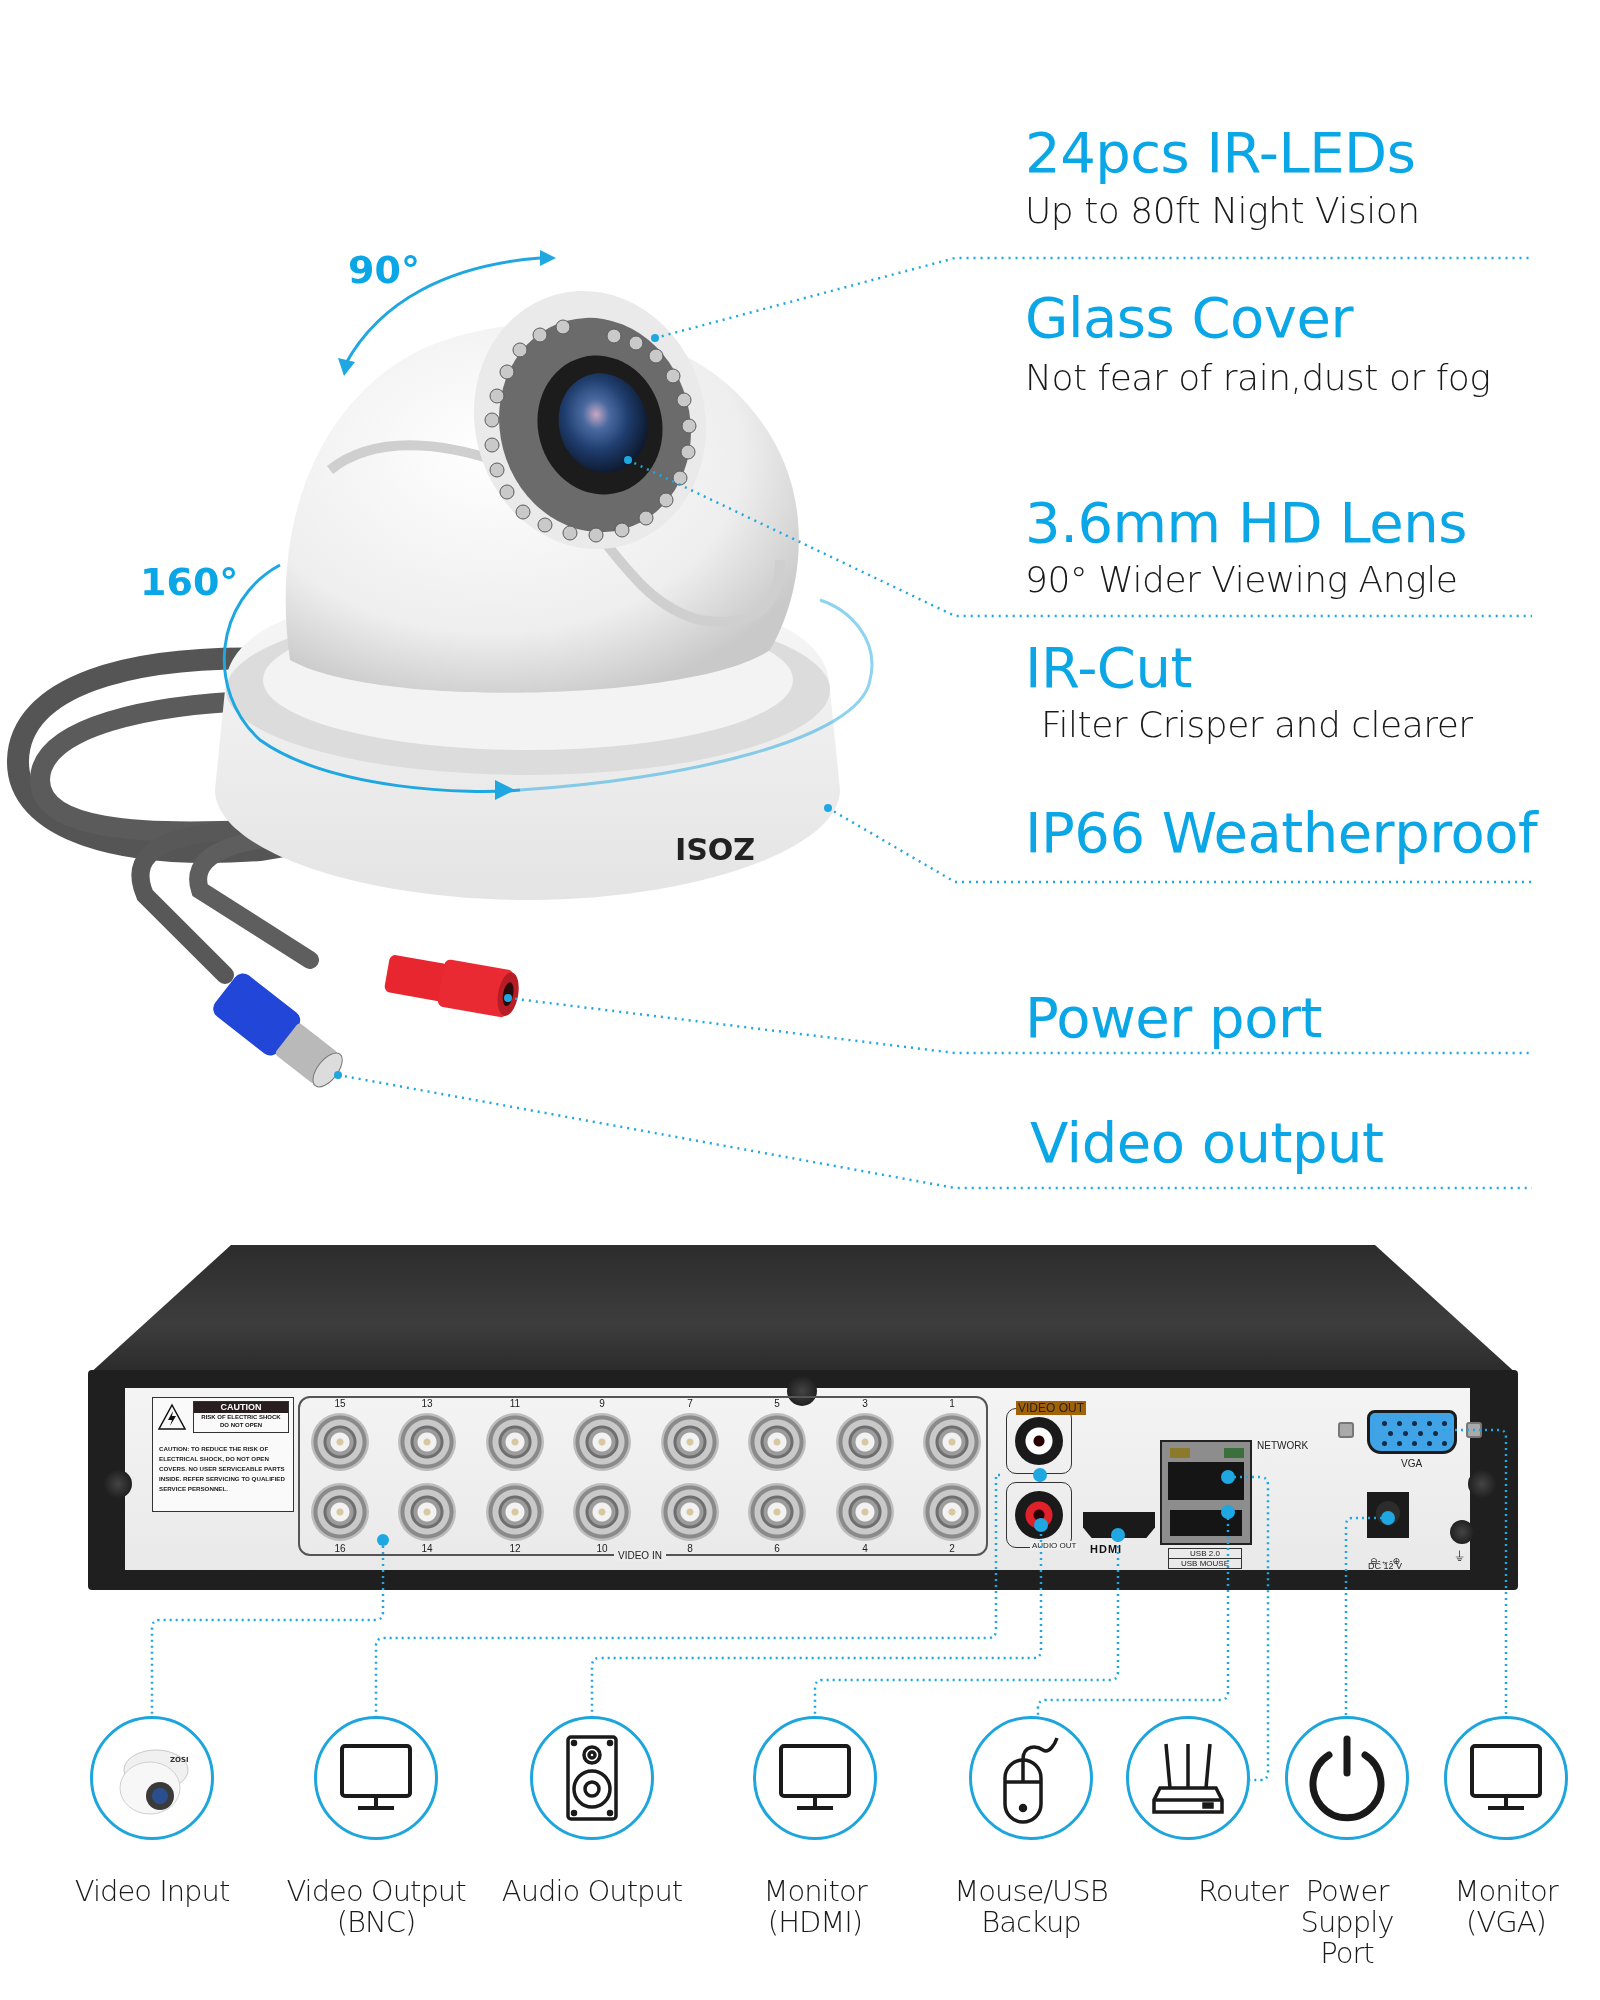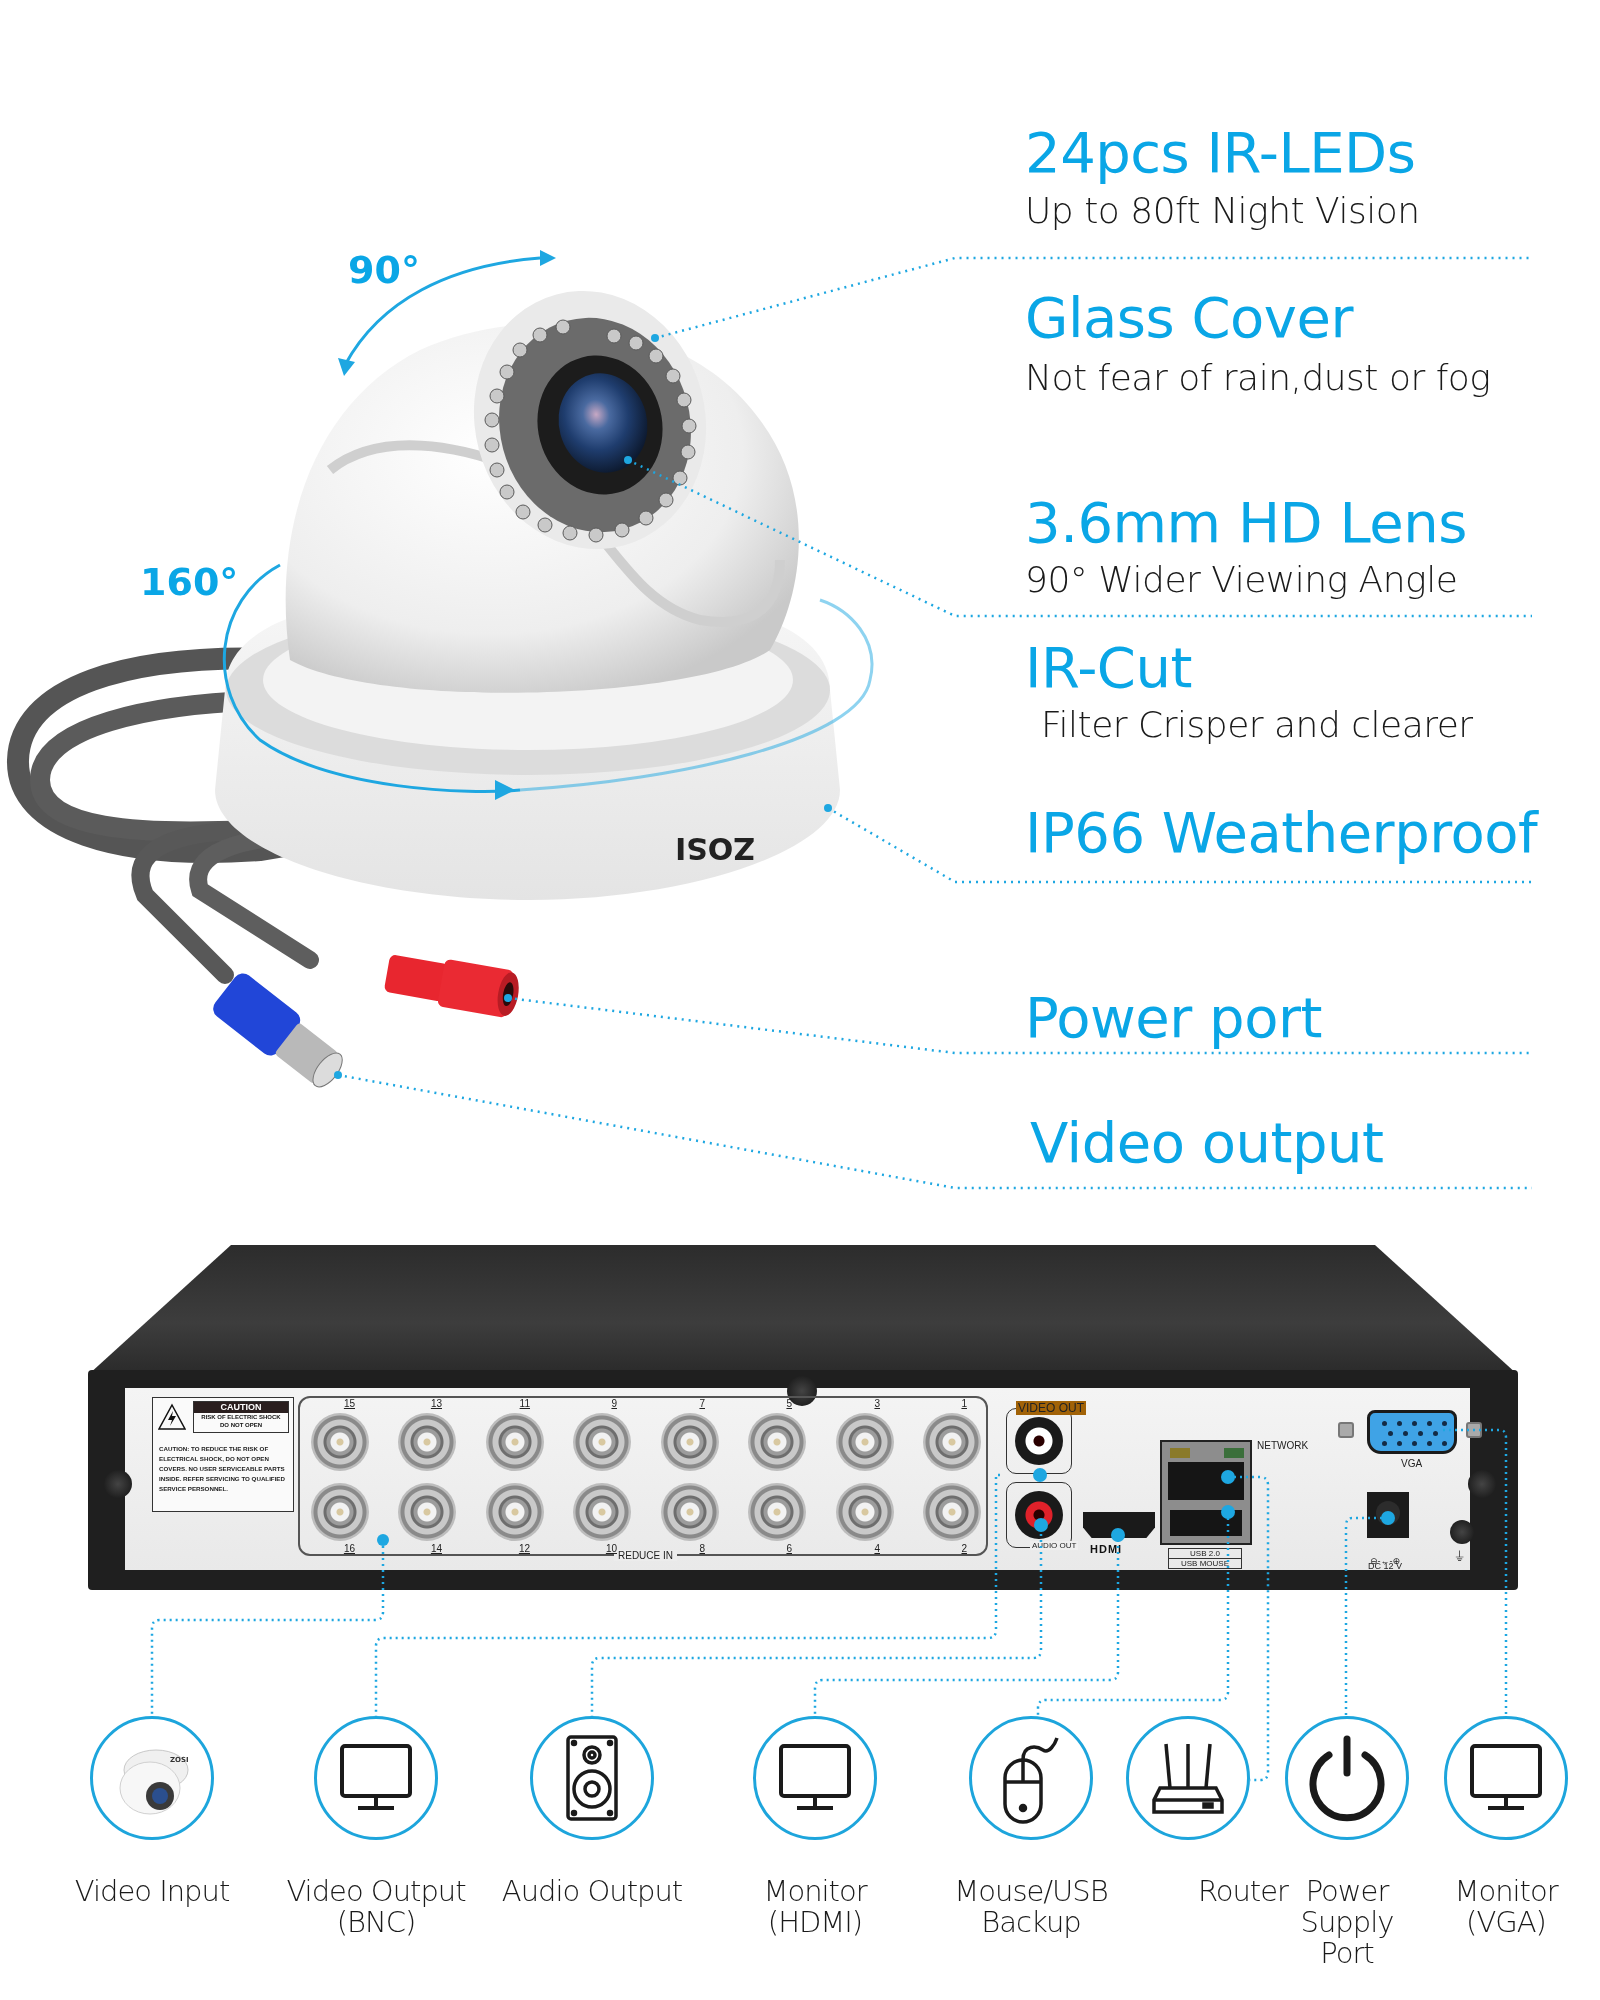--- a/index.html
+++ b/index.html
@@ -17,21 +17,21 @@
   .dvr-plate { position: absolute; left: 125px; top: 1388px; width: 1345px; height: 182px; background: linear-gradient(180deg,#f4f4f4,#e9e9e9); }
   .caution { position: absolute; left: 152px; top: 1397px; width: 142px; height: 115px; border: 1.5px solid #333; background: #fafafa; }
   .caution-head { position: absolute; left: 40px; top: 3px; width: 96px; height: 32px; border: 1px solid #333; }
   .caution-head .bar { background: #2a1f1f; color: #fff; font-size: 9px; font-weight: bold; text-align: center; line-height: 11px; }
   .caution-head .line { font-size: 6px; font-weight: bold; text-align: center; line-height: 8px; color: #111; }
   .caution-body { position: absolute; left: 6px; top: 46px; width: 130px; font-size: 6.2px; font-weight: bold; line-height: 10px; color: #222; }
   .tri { position: absolute; left: 5px; top: 5px; width: 28px; height: 28px; }
   .video-in-box { position: absolute; left: 298px; top: 1396px; width: 690px; height: 160px; border: 2px solid #555; border-radius: 12px; }
   .bnc { position: absolute; width: 58px; height: 58px; border-radius: 50%;
     background: radial-gradient(circle at 50% 50%, #d8c8a0 0 3px, #f2f2f2 4px 9px, #9c9c9c 10px 13px, #6e6e6e 14px 16px, #c9c9c9 17px 22px, #8a8a8a 23px 26px, #bdbdbd 27px 29px); }
-  .port-num { position: absolute; font-size: 10px; color: #222; width: 30px; text-align: right; text-decoration: underline; }
+  .port-num { position: absolute; font-size: 10px; color: #222; width: 30px; text-align: center; }
   .small-label { position: absolute; font-size: 9px; color: #222; white-space: nowrap; }
   .rca-box { position: absolute; width: 66px; height: 66px; border: 1.5px solid #333; border-radius: 10px; }
   .rca { position: absolute; left: 8px; top: 8px; width: 48px; height: 48px; border-radius: 50%; background: radial-gradient(circle, #2a0000 0 5px, #fff 6px 13px, #1a1a1a 14px 24px); }
   .rca.red { background: radial-gradient(circle, #2a0000 0 5px, #e0212a 6px 13px, #1a1a1a 14px 24px); }
   .hdmi { position: absolute; left: 1083px; top: 1512px; width: 72px; height: 26px; background: #1a1a1a; clip-path: polygon(0 0,100% 0,100% 60%,88% 100%,12% 100%,0 60%); }
   .hdmi-logo { position: absolute; left: 1090px; top: 1543px; font-size: 11px; font-weight: bold; letter-spacing: 1px; color: #111; }
   .net-block { position: absolute; left: 1160px; top: 1440px; width: 92px; height: 105px; background: #8d8d8d; border: 2px solid #222; }
   .rj45 { position: absolute; left: 6px; top: 20px; width: 76px; height: 38px; background: #151515; }
   .led { position: absolute; top: 6px; width: 20px; height: 10px; }
   .usb { position: absolute; left: 8px; top: 68px; width: 72px; height: 26px; background: #151515; }
@@ -203,21 +203,21 @@
       </svg>
     <div class="caution-head">
       <div class="bar">CAUTION</div>
       <div class="line">RISK OF ELECTRIC SHOCK</div>
       <div class="line">DO NOT OPEN</div>
     </div>
     <div class="caution-body">CAUTION: TO REDUCE THE RISK OF ELECTRICAL SHOCK, DO NOT OPEN COVERS. NO USER SERVICEABLE PARTS INSIDE. REFER SERVICING TO QUALIFIED SERVICE PERSONNEL.</div>
   </div>
 
   <div class="video-in-box"></div>
-  <div class="small-label" style="left:614px; top:1550px; background:#ececec; padding:0 4px; font-size:10px;">REDUCE IN</div>
+  <div class="small-label" style="left:614px; top:1550px; background:#ececec; padding:0 4px; font-size:10px;">VIDEO IN</div>
   <div>
     <div class="port-num" style="left:325px; top:1398px;">15</div>
     <div class="port-num" style="left:412px; top:1398px;">13</div>
     <div class="port-num" style="left:500px; top:1398px;">11</div>
     <div class="port-num" style="left:587px; top:1398px;">9</div>
     <div class="port-num" style="left:675px; top:1398px;">7</div>
     <div class="port-num" style="left:762px; top:1398px;">5</div>
     <div class="port-num" style="left:850px; top:1398px;">3</div>
     <div class="port-num" style="left:937px; top:1398px;">1</div>
     <div class="bnc" style="left:311px; top:1413px;"></div>

